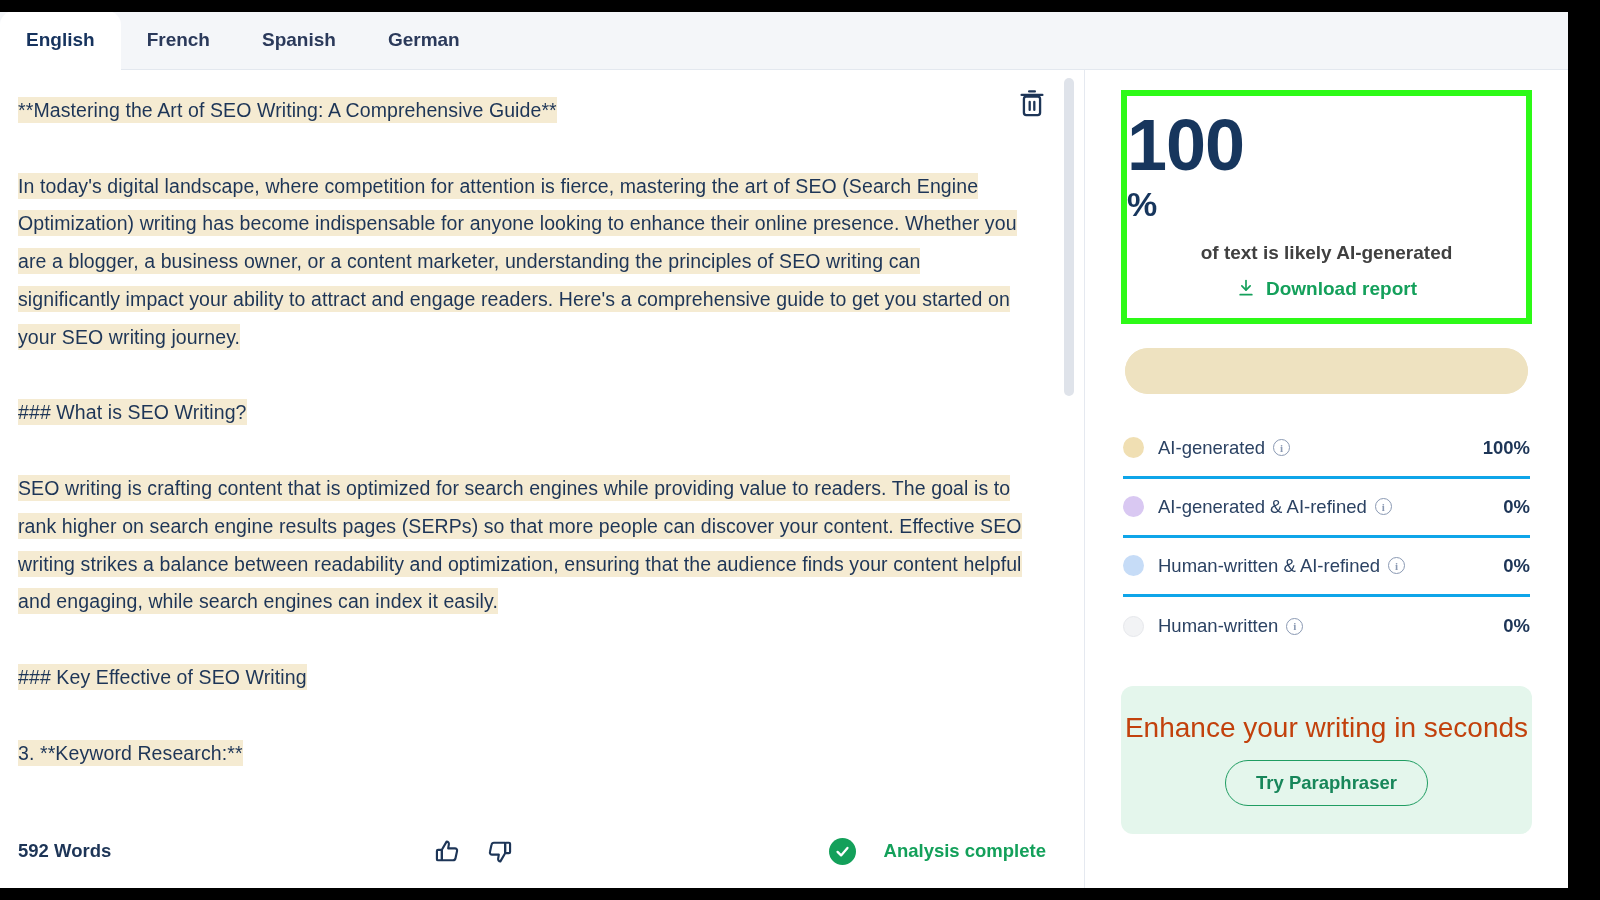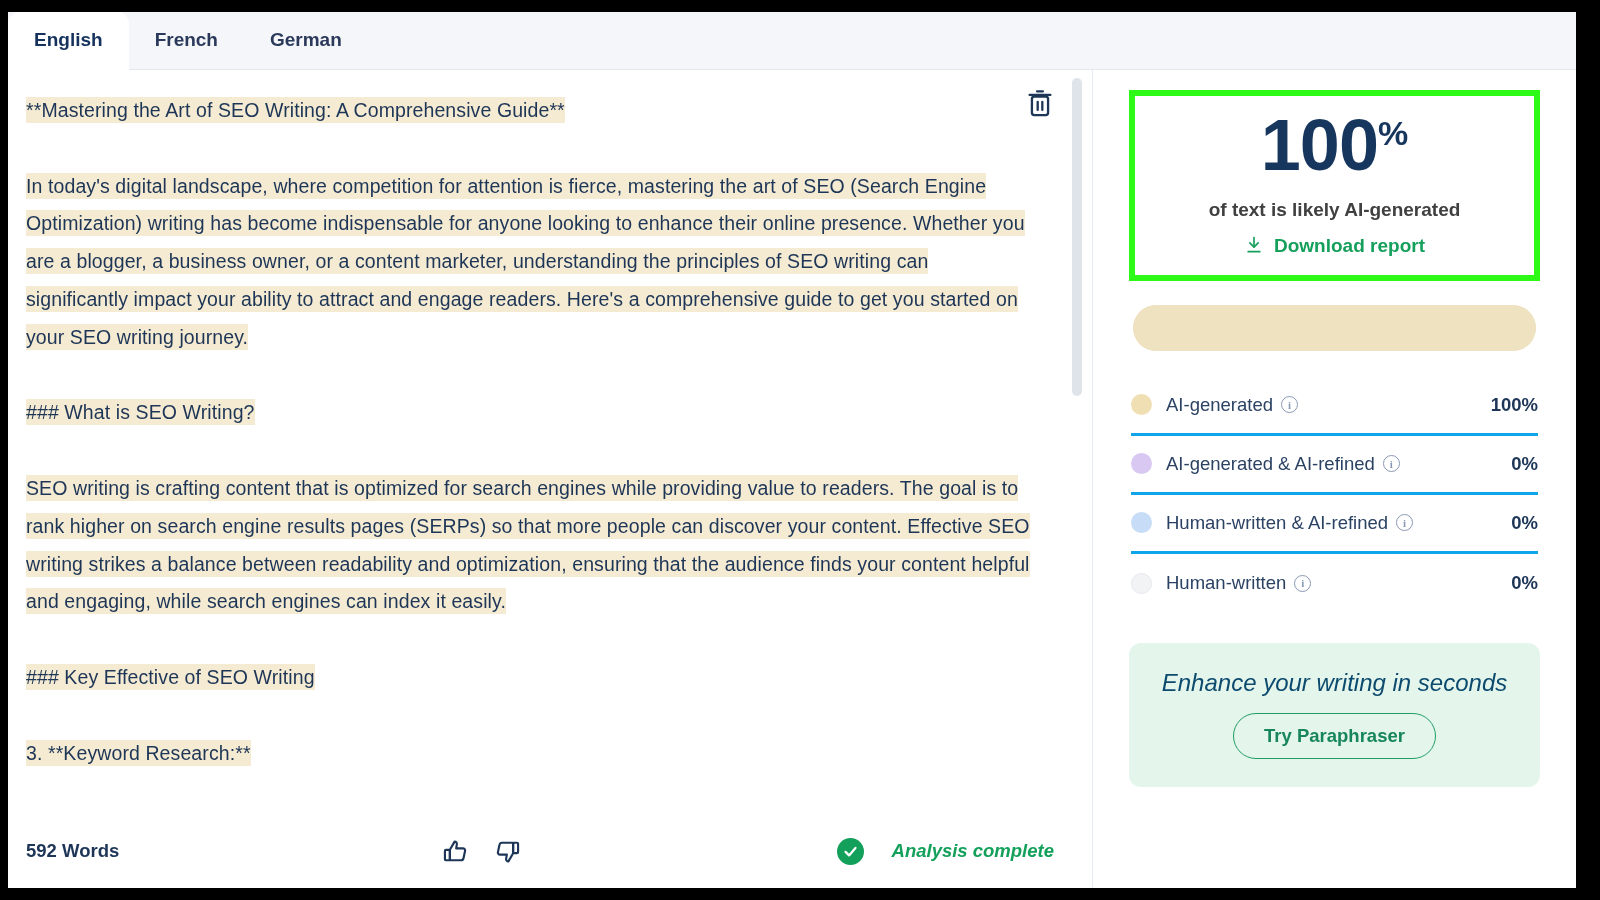--- a/index.html
+++ b/index.html
@@ -5,21 +5,21 @@
   * { box-sizing: border-box; margin: 0; padding: 0; }
   html, body {
     width: 1600px; height: 900px;
     background: #000000;
     font-family: "Liberation Sans", sans-serif;
     overflow: hidden;
   }
 
   #app {
     position: absolute;
-    left: 8px; top: 12px;
+    left: 0; top: 12px;
     width: 1568px; height: 876px;
     background: #ffffff;
     overflow: hidden;
   }
 
   
   .tabbar {
     position: relative;
     height: 58px;
     background: #f4f6f9;
@@ -128,21 +128,21 @@
     position: absolute;
     left: 432px;
     display: flex;
     align-items: center;
     gap: 22px;
   }
   .vote-btn { cursor: pointer; width: 30px; height: 30px; display:flex; align-items:center; justify-content:center;}
   .status {
     position: absolute;
     right: 38px;
-    display: flex; align-items: center; gap: 28px; font-style: italic;
+    display: flex; align-items: center; gap: 28px;
   }
   .status-text {
     font-size: 18.5px;
     font-weight: 700;
     color: #13a05a;
   }
   .check-circle {
     width: 27px; height: 27px;
     border-radius: 50%;
     background: #13a05a;
@@ -161,20 +161,21 @@
     border: 6px solid #2dfa17;
     padding: 14px 0 16px 0;
     text-align: center;
     background: #ffffff;
   }
   .score-line {
     display: flex;
     align-items: flex-start;
     justify-content: center;
     color: #17365d;
+    flex-direction: column;
   }
   .score-num {
     font-size: 72px;
     font-weight: 700;
     line-height: 0.98;
     letter-spacing: -1px;
   }
   .score-pct {
     font-size: 34px;
     font-weight: 700;
@@ -248,23 +249,22 @@
   }
 
   .promo {
     margin: 30px 8px 0 8px;
     background: #e4f6ec;
     border-radius: 12px;
     padding: 26px 0 28px 0;
     text-align: center;
   }
   .promo-text {
-    font-size: 24px;
-    color: #0c4a6e;
-    font-style: italic;
+    font-size: 28px;
+    color: #c2410c;
   }
   .promo-btn {
     margin-top: 16px;
     display: inline-block;
     padding: 11px 30px;
     border: 1.6px solid #1f9d62;
     border-radius: 26px;
     font-size: 18.5px;
     font-weight: 700;
     color: #17865a;
@@ -277,20 +277,23 @@
 <body>
 
 <div id="app">
 
   <div class="tabbar">
     <div class="tab active">
         <span>English</span>
       </div>
     <div class="tab">
         <span>French</span>
+      </div>
+    <div class="tab">
+        <span>Spanish</span>
       </div>
     <div class="tab">
         <span>German</span>
       </div>
   </div>
 
   <div class="split">
 
     <div class="editor-pane">
 

